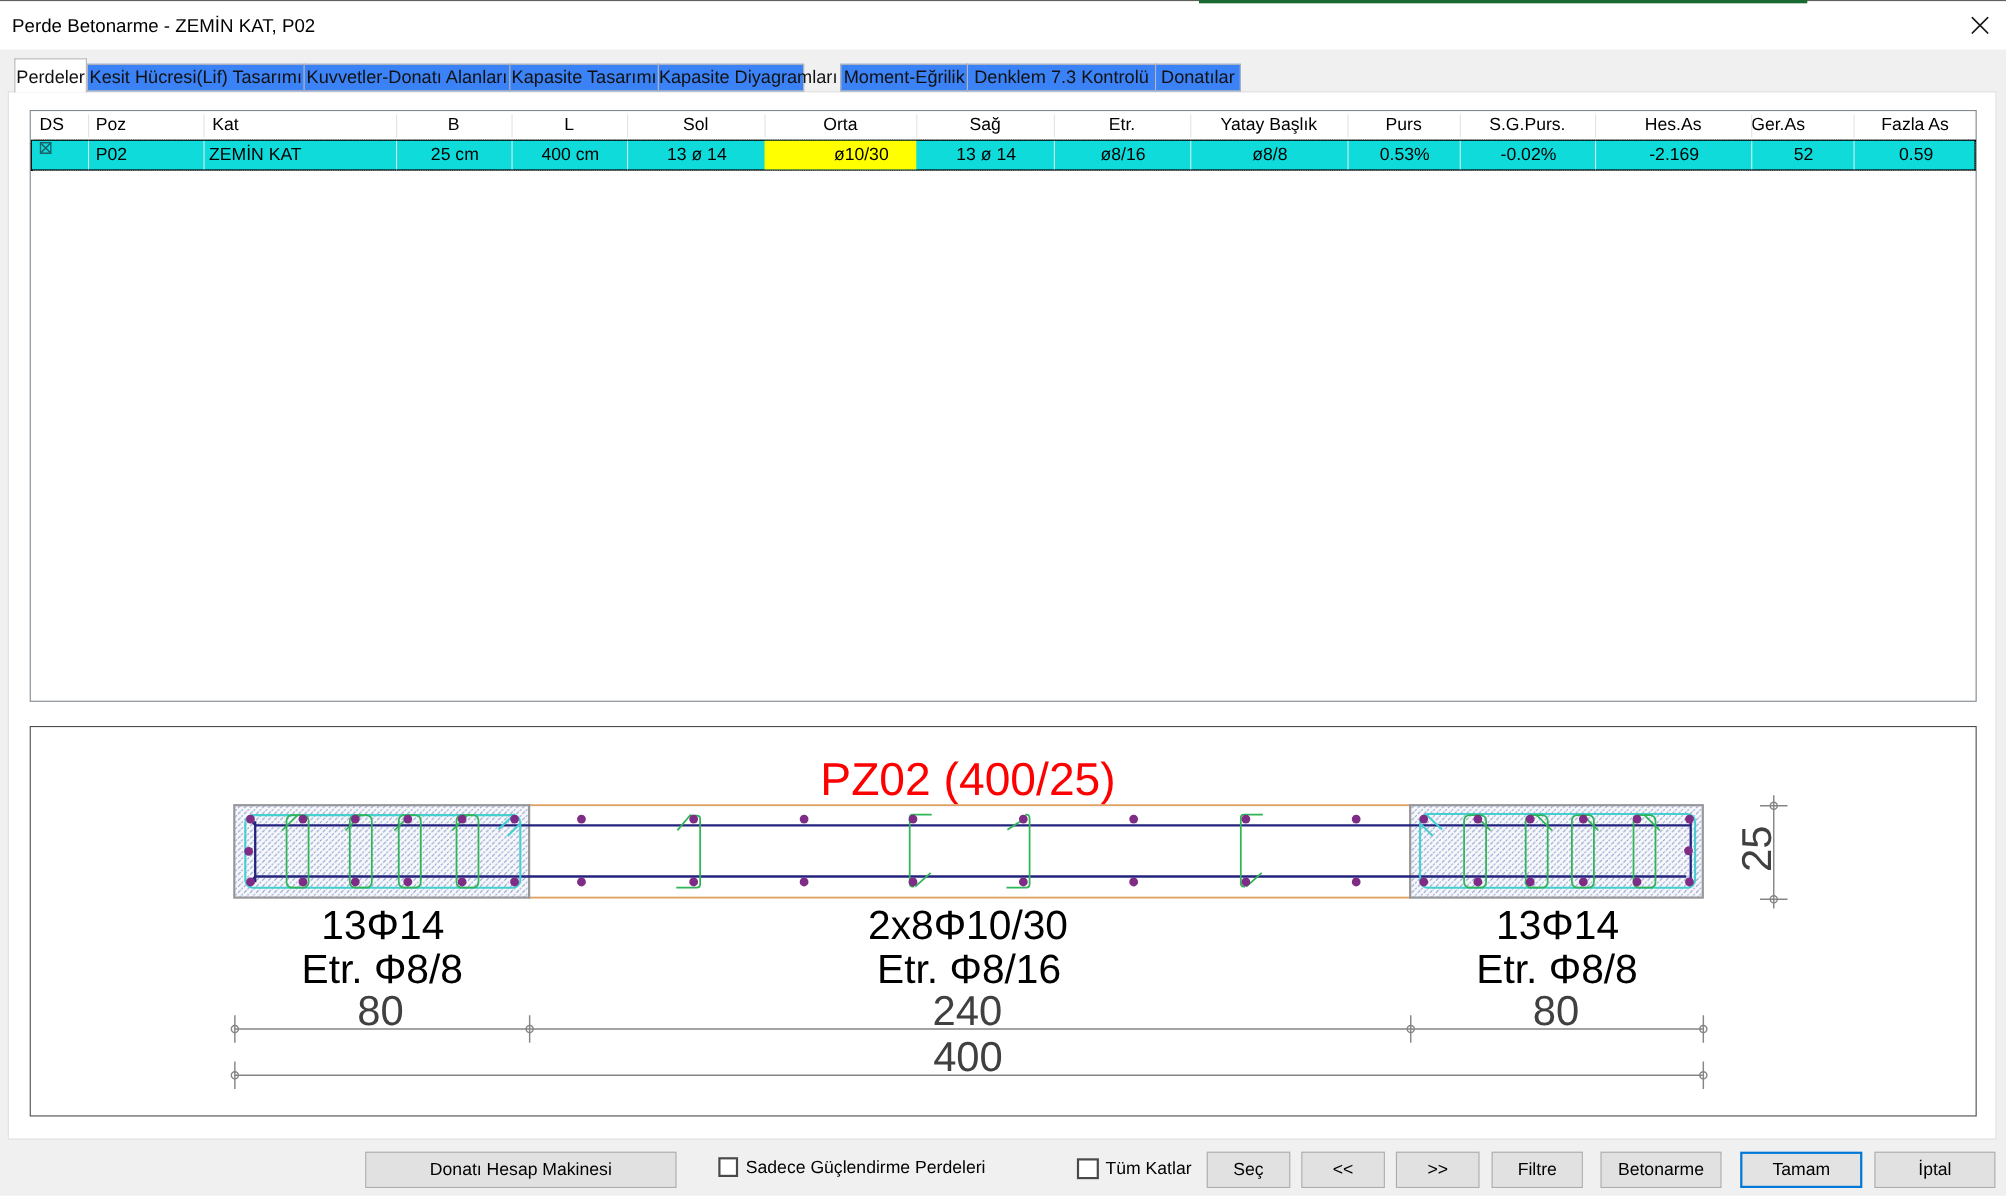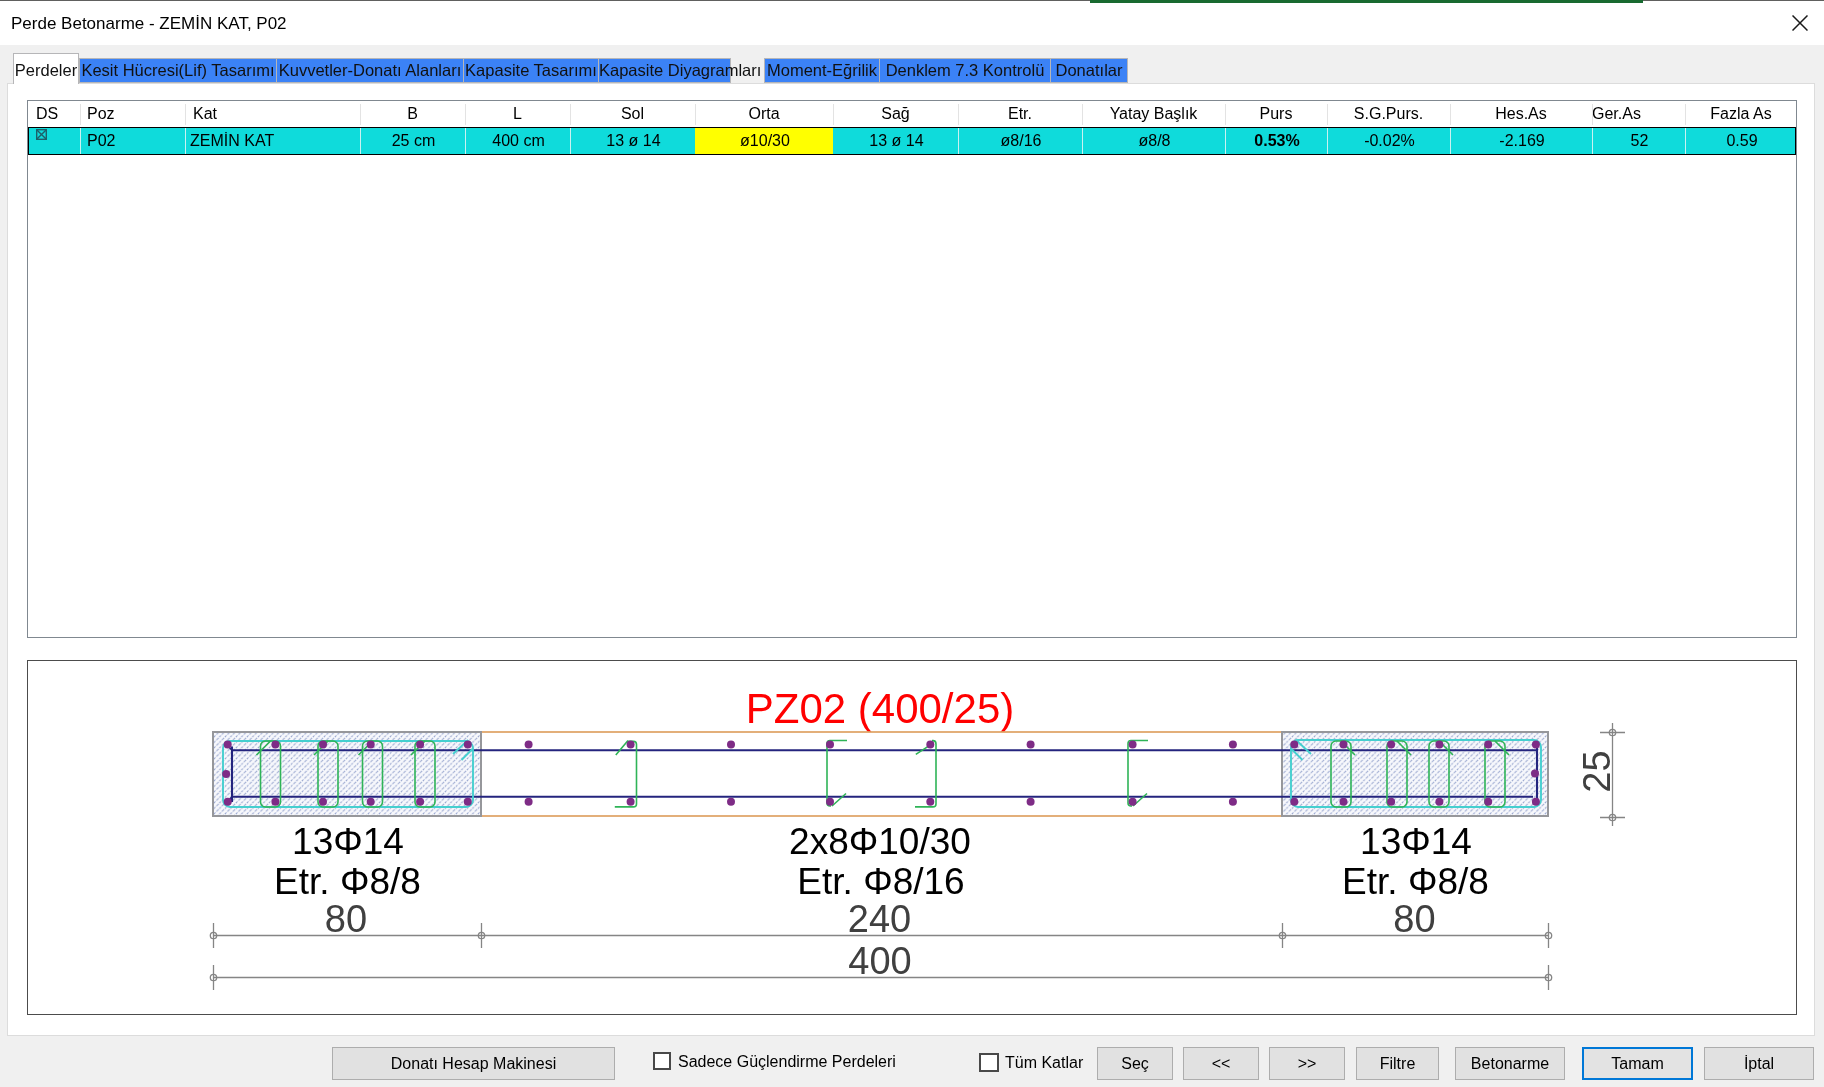--- a/index.html
+++ b/index.html
@@ -74,25 +74,25 @@
       <div class="abs" style="left:666px;top:0;width:138px;height:26px;background:#ffff00;"></div>
       <svg class="abs" style="left:7px;top:1px;" width="11" height="11">
         <rect x="0.7" y="0.7" width="9.6" height="9.6" fill="none" stroke="#1d6069" stroke-width="1.4"></rect>
         <path d="M0.7,0.7 L10.3,10.3 M10.3,0.7 L0.7,10.3" stroke="#1d6069" stroke-width="1.4"></path>
       </svg>
       <div class="rcell" style="left:58px;">P02</div>
       <div class="rcell" style="left:161px;">ZEMİN KAT</div>
       <div class="rcell" style="left:332px;width:105px;text-align:center;">25 cm</div>
       <div class="rcell" style="left:437px;width:105px;text-align:center;">400 cm</div>
       <div class="rcell" style="left:542px;width:125px;text-align:center;">13 ø 14</div>
-      <div class="rcell" style="left:667px;width:138px;text-align:center;">ø10/30</div>
+      <div class="rcell" style="left:667px;width:138px;text-align:center;padding-left:18px;">ø10/30</div>
       <div class="rcell" style="left:805px;width:125px;text-align:center;">13 ø 14</div>
       <div class="rcell" style="left:930px;width:124px;text-align:center;">ø8/16</div>
       <div class="rcell" style="left:1054px;width:143px;text-align:center;">ø8/8</div>
-      <div class="rcell" style="left:1197px;width:102px;text-align:center;font-weight:bold;">0.53%</div>
+      <div class="rcell" style="left:1197px;width:102px;text-align:center;">0.53%</div>
       <div class="rcell" style="left:1299px;width:123px;text-align:center;">-0.02%</div>
       <div class="rcell" style="left:1422px;width:142px;text-align:center;">-2.169</div>
       <div class="rcell" style="left:1564px;width:93px;text-align:center;">52</div>
       <div class="rcell" style="left:1657px;width:112px;text-align:center;">0.59</div>
       <div class="rsep" style="left:51px;"></div>
       <div class="rsep" style="left:156px;"></div>
       <div class="rsep" style="left:331px;"></div>
       <div class="rsep" style="left:436px;"></div>
       <div class="rsep" style="left:541px;"></div>
       <div class="rsep" style="left:929px;"></div>

